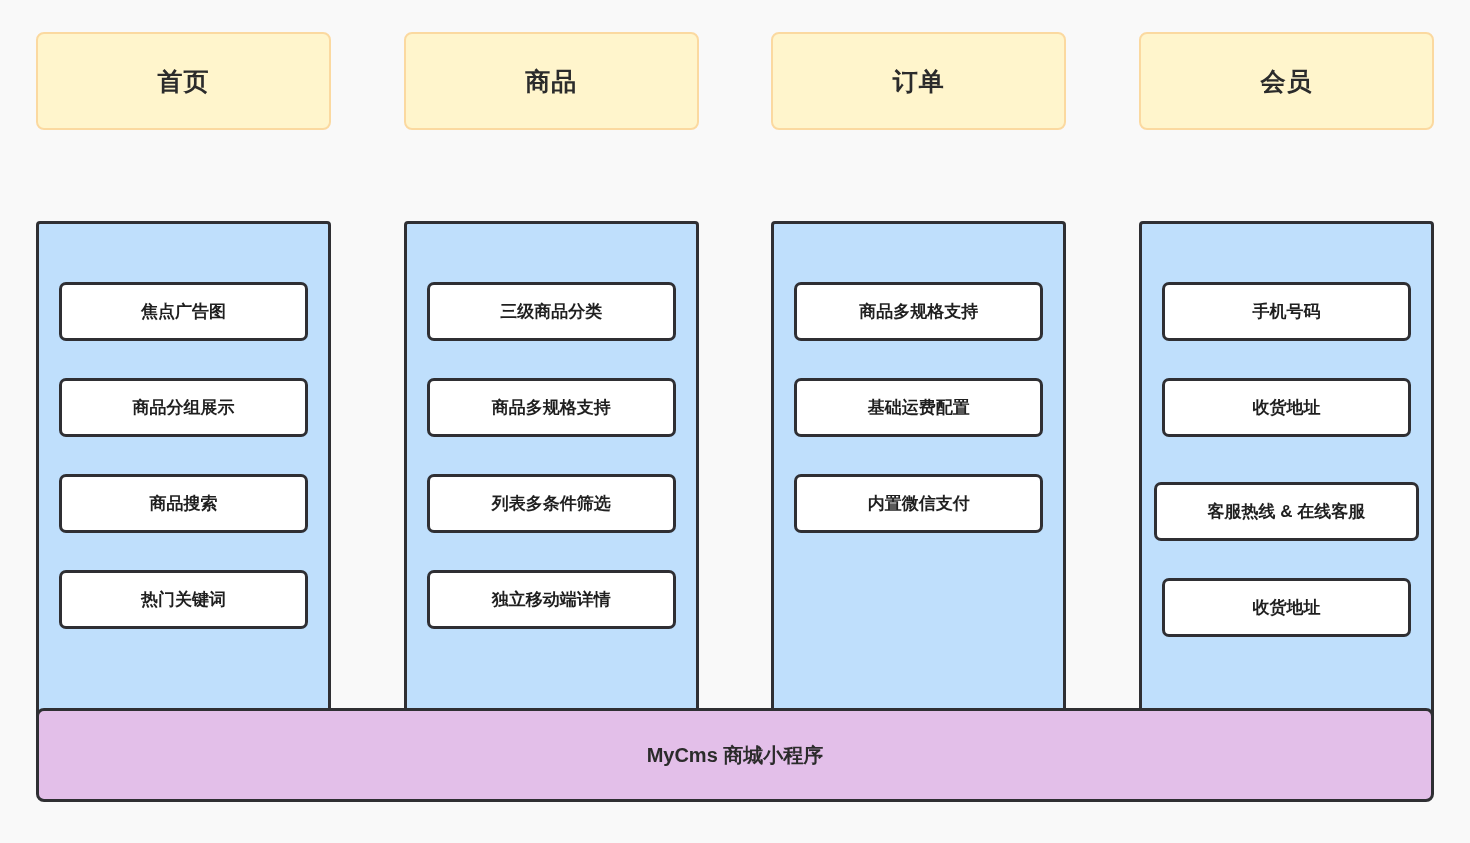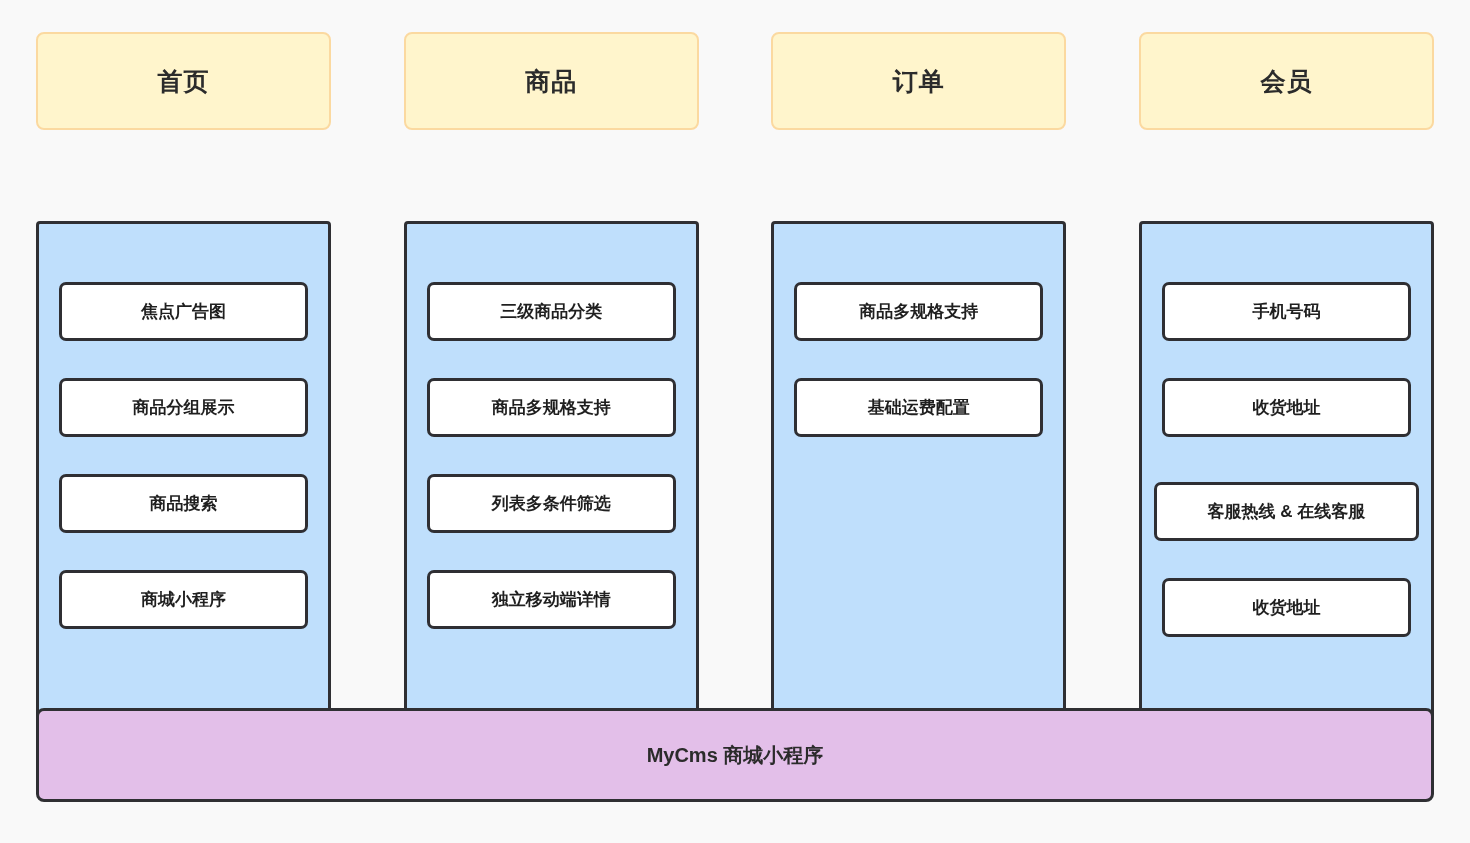--- a/index.html
+++ b/index.html
@@ -137,21 +137,21 @@
       <div class="card">
         <span>焦点广告图</span>
       </div>
       <div class="card">
         <span>商品分组展示</span>
       </div>
       <div class="card">
         <span>商品搜索</span>
       </div>
       <div class="card">
-        <span>商城小程序</span>
+        <span>热门关键词</span>
       </div>
     </div>
 
     <div class="column">
       <div class="card">
         <span>三级商品分类</span>
       </div>
       <div class="card">
         <span>商品多规格支持</span>
       </div>
@@ -162,20 +162,23 @@
         <span>独立移动端详情</span>
       </div>
     </div>
 
     <div class="column">
       <div class="card">
         <span>商品多规格支持</span>
       </div>
       <div class="card">
         <span>基础运费配置</span>
+      </div>
+      <div class="card">
+        <span>内置微信支付</span>
       </div>
     </div>
 
     <div class="column">
       <div class="card">
         <span>手机号码</span>
       </div>
       <div class="card">
         <span>收货地址</span>
       </div>

